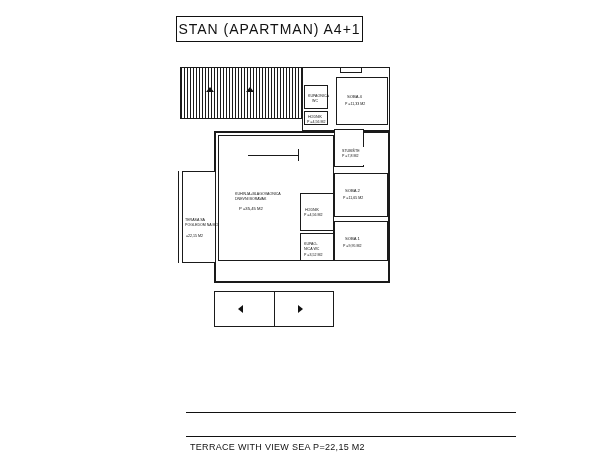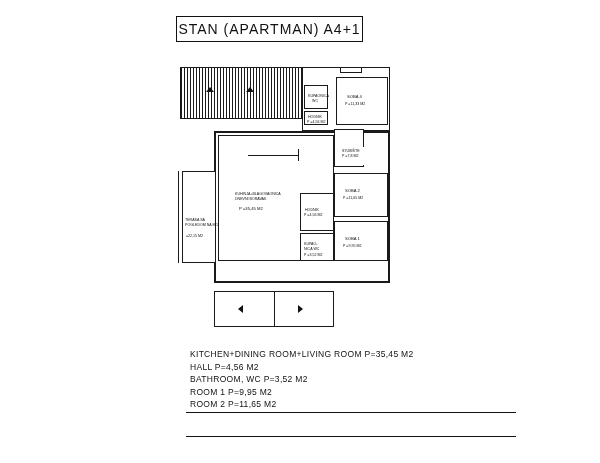--- a/index.html
+++ b/index.html
@@ -140,25 +140,21 @@
     <div class="wall" style="left:128px;top:86px;width:1px;height:12px;"></div>
 
     <div class="thin hatch-v2" style="left:44px;top:228px;width:120px;height:36px;"></div>
     <div class="wall" style="left:104px;top:228px;width:1px;height:36px;"></div>
     <div class="tri tri-l" style="left:68px;top:242px;"></div>
     <div class="tri tri-r" style="left:128px;top:242px;"></div>
 
     <div class="dim-v" style="left:8px;top:108px;height:92px;"></div>
   </div>
 
-  <div class="legend">
-    <div>KITCHEN+DINING ROOM+LIVING ROOM  P=35,45 M2</div>
-    <div>HALL  P=4,56 M2</div>
-    <div>BATHROOM, WC  P=3,52 M2</div>
-    <div>ROOM 1 P=9,95 M2</div>
-    <div>ROOM 2 P=11,65 M2</div>
-  </div>
 
   <div class="legend-rule"></div>
 
   <div class="totals-rule"></div>
+  <div class="totals" style="top:430px;">
+    <div>TERRACE  WITH  VIEW  SEA    P=22,15 M2</div>
+  </div>
 
 </div>
 
 </body></html>

